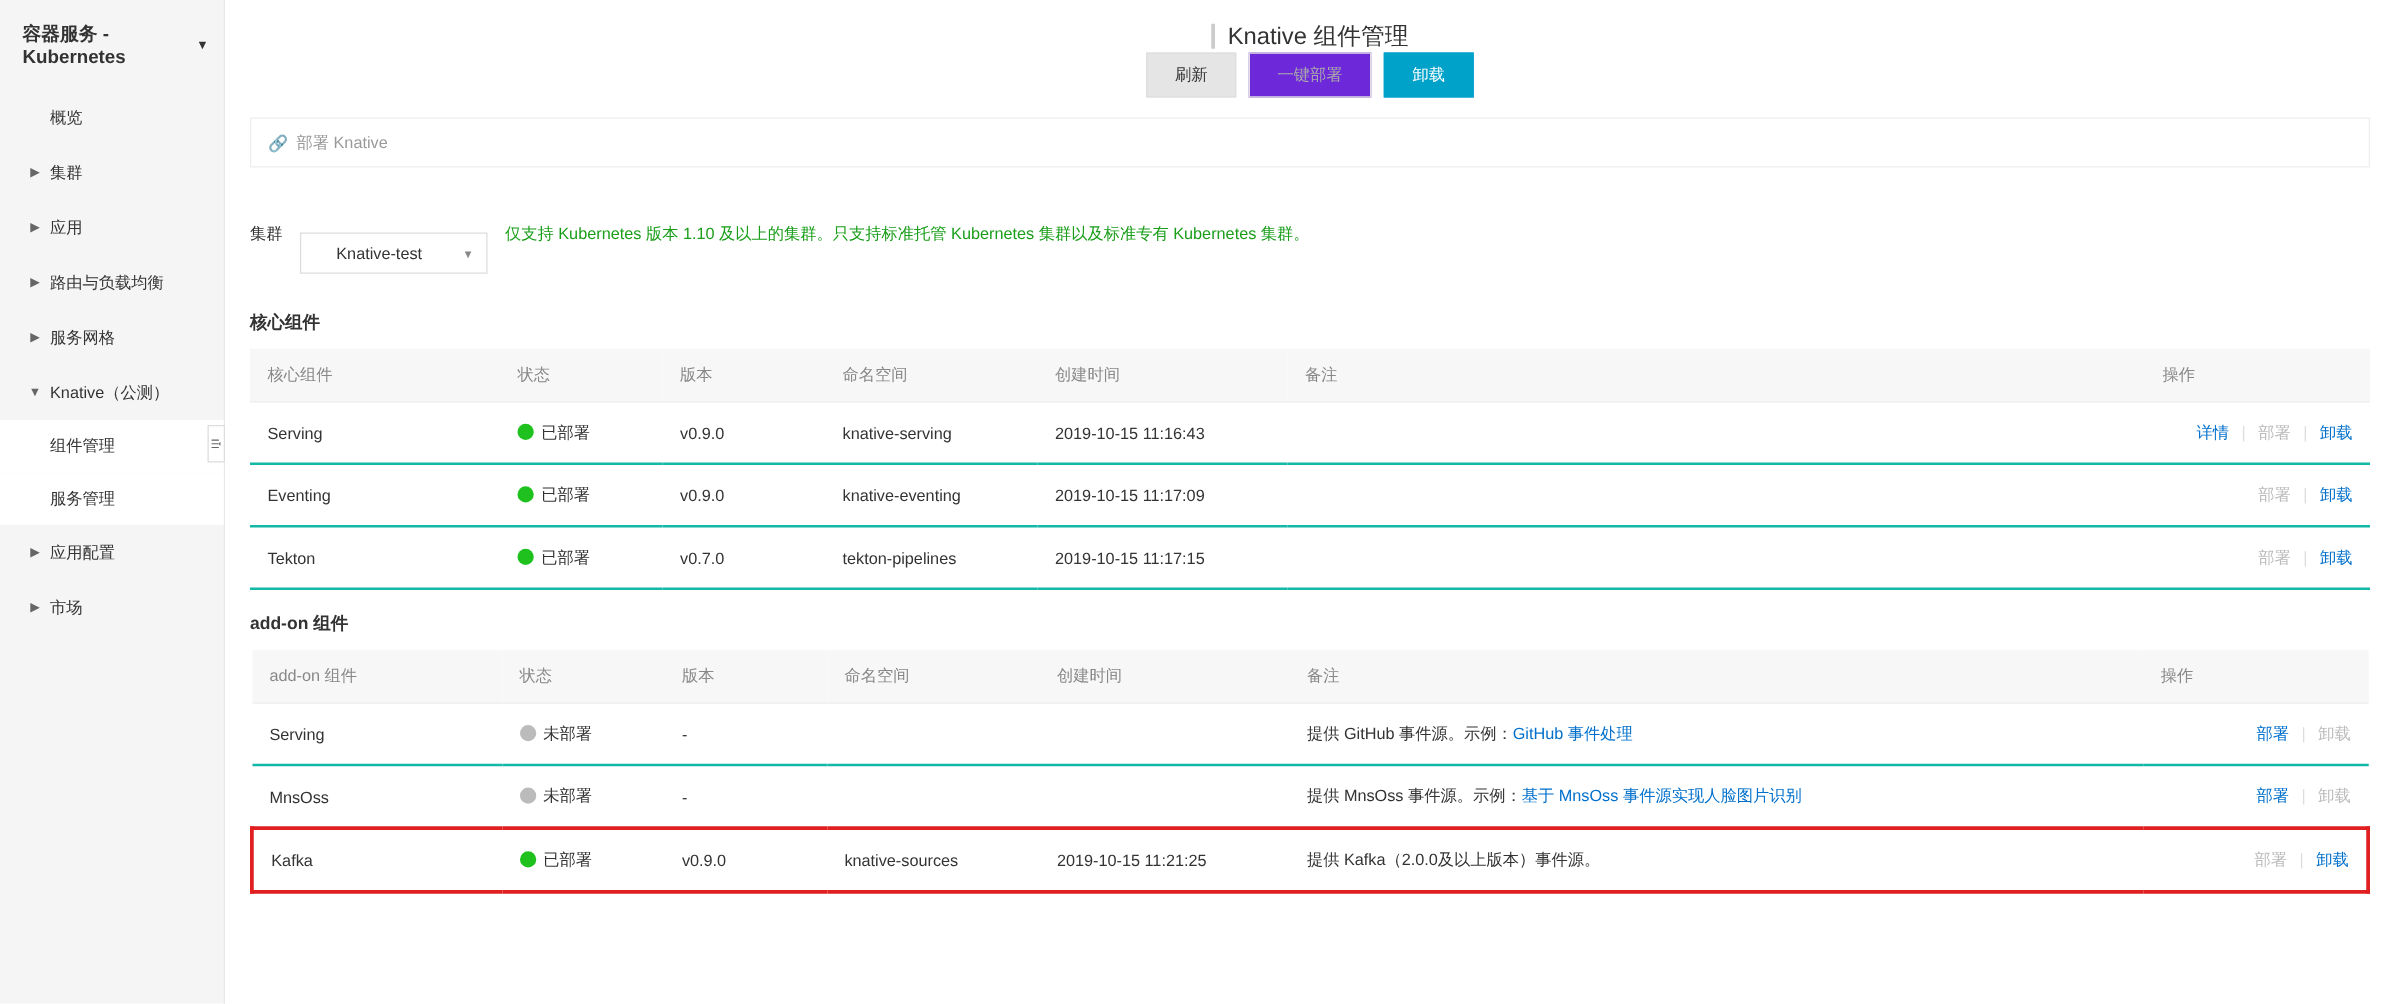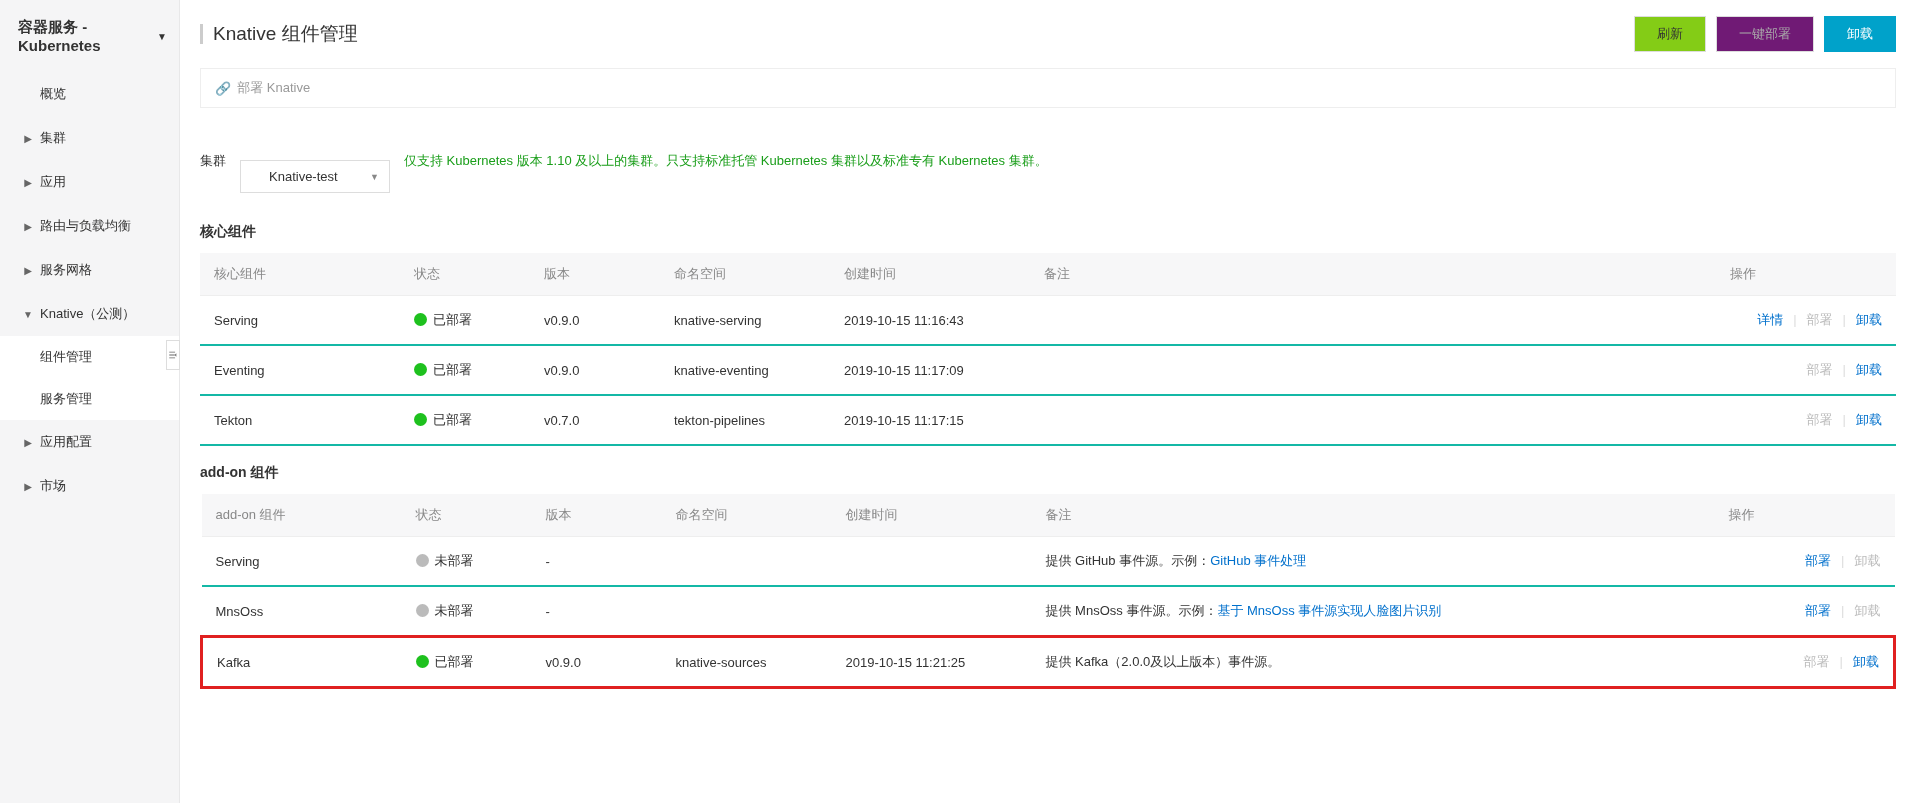--- a/index.html
+++ b/index.html
@@ -16,27 +16,27 @@
     .nav-item { display: flex; align-items: center; padding: 13px 10px 13px 22px; color: #333; cursor: pointer; font-size: 13px; }
     .nav-caret { width: 12px; text-align: center; font-size: 10px; color: #666; margin-right: 6px; }
     .nav-caret.empty { visibility: hidden; }
     .sub-item { padding: 12px 10px 12px 40px; color: #333; cursor: pointer; font-size: 13px; background: #fff; }
     .sub-item.active { background: #fff; }
     .collapse-btn { position: absolute; right: -1px; top: 340px; width: 14px; height: 30px; background: #fff; border: 1px solid #ddd; display: flex; align-items: center; justify-content: center; cursor: pointer; }
     .collapse-btn svg { width: 10px; height: 10px; }
 
     
     .main { flex: 1; padding: 16px 20px; background: #fff; min-width: 0; }
-    .page-header { display: flex; align-items: center; justify-content: space-between; padding-bottom: 16px; }
+    .page-header { display: flex; align-items: center; justify-content: space-between; padding-bottom: 16px; flex-direction: column; }
     .page-title-wrap { display: flex; align-items: center; }
     .page-title-bar { width: 3px; height: 20px; background: #ccc; margin-right: 10px; }
     .page-title { font-size: 19px; color: #333; font-weight: normal; }
     .header-actions { display: flex; gap: 10px; }
-    .btn { padding: 8px 22px; font-size: 13px; border: 1px solid #ddd; background: #84cc16; cursor: pointer; color: #333; }
-    .btn-disabled { background: #701a75; color: #aaa; border-color: #ddd; cursor: not-allowed; }
+    .btn { padding: 8px 22px; font-size: 13px; border: 1px solid #ddd; background: #e5e5e5; cursor: pointer; color: #333; }
+    .btn-disabled { background: #6d28d9; color: #aaa; border-color: #ddd; cursor: not-allowed; }
     .btn-primary { background: #00a2ca; color: #fff; border-color: #00a2ca; }
 
     .breadcrumb { padding: 10px 14px; border: 1px solid #eee; display: flex; align-items: center; color: #999; margin-bottom: 20px; }
     .breadcrumb .link-icon { margin-right: 6px; font-size: 13px; }
 
     .cluster-row { display: flex; align-items: center; gap: 14px; margin-bottom: 30px; }
     .cluster-label { font-size: 13px; color: #333; }
     .select { position: relative; }
     .select-display { border: 1px solid #ddd; padding: 8px 28px 8px 28px; min-width: 150px; font-size: 13px; cursor: pointer; position: relative; margin-top: 32px; }
     .select-display::after { content: "▼"; position: absolute; right: 10px; top: 50%; transform: translateY(-50%); font-size: 9px; color: #888; }

